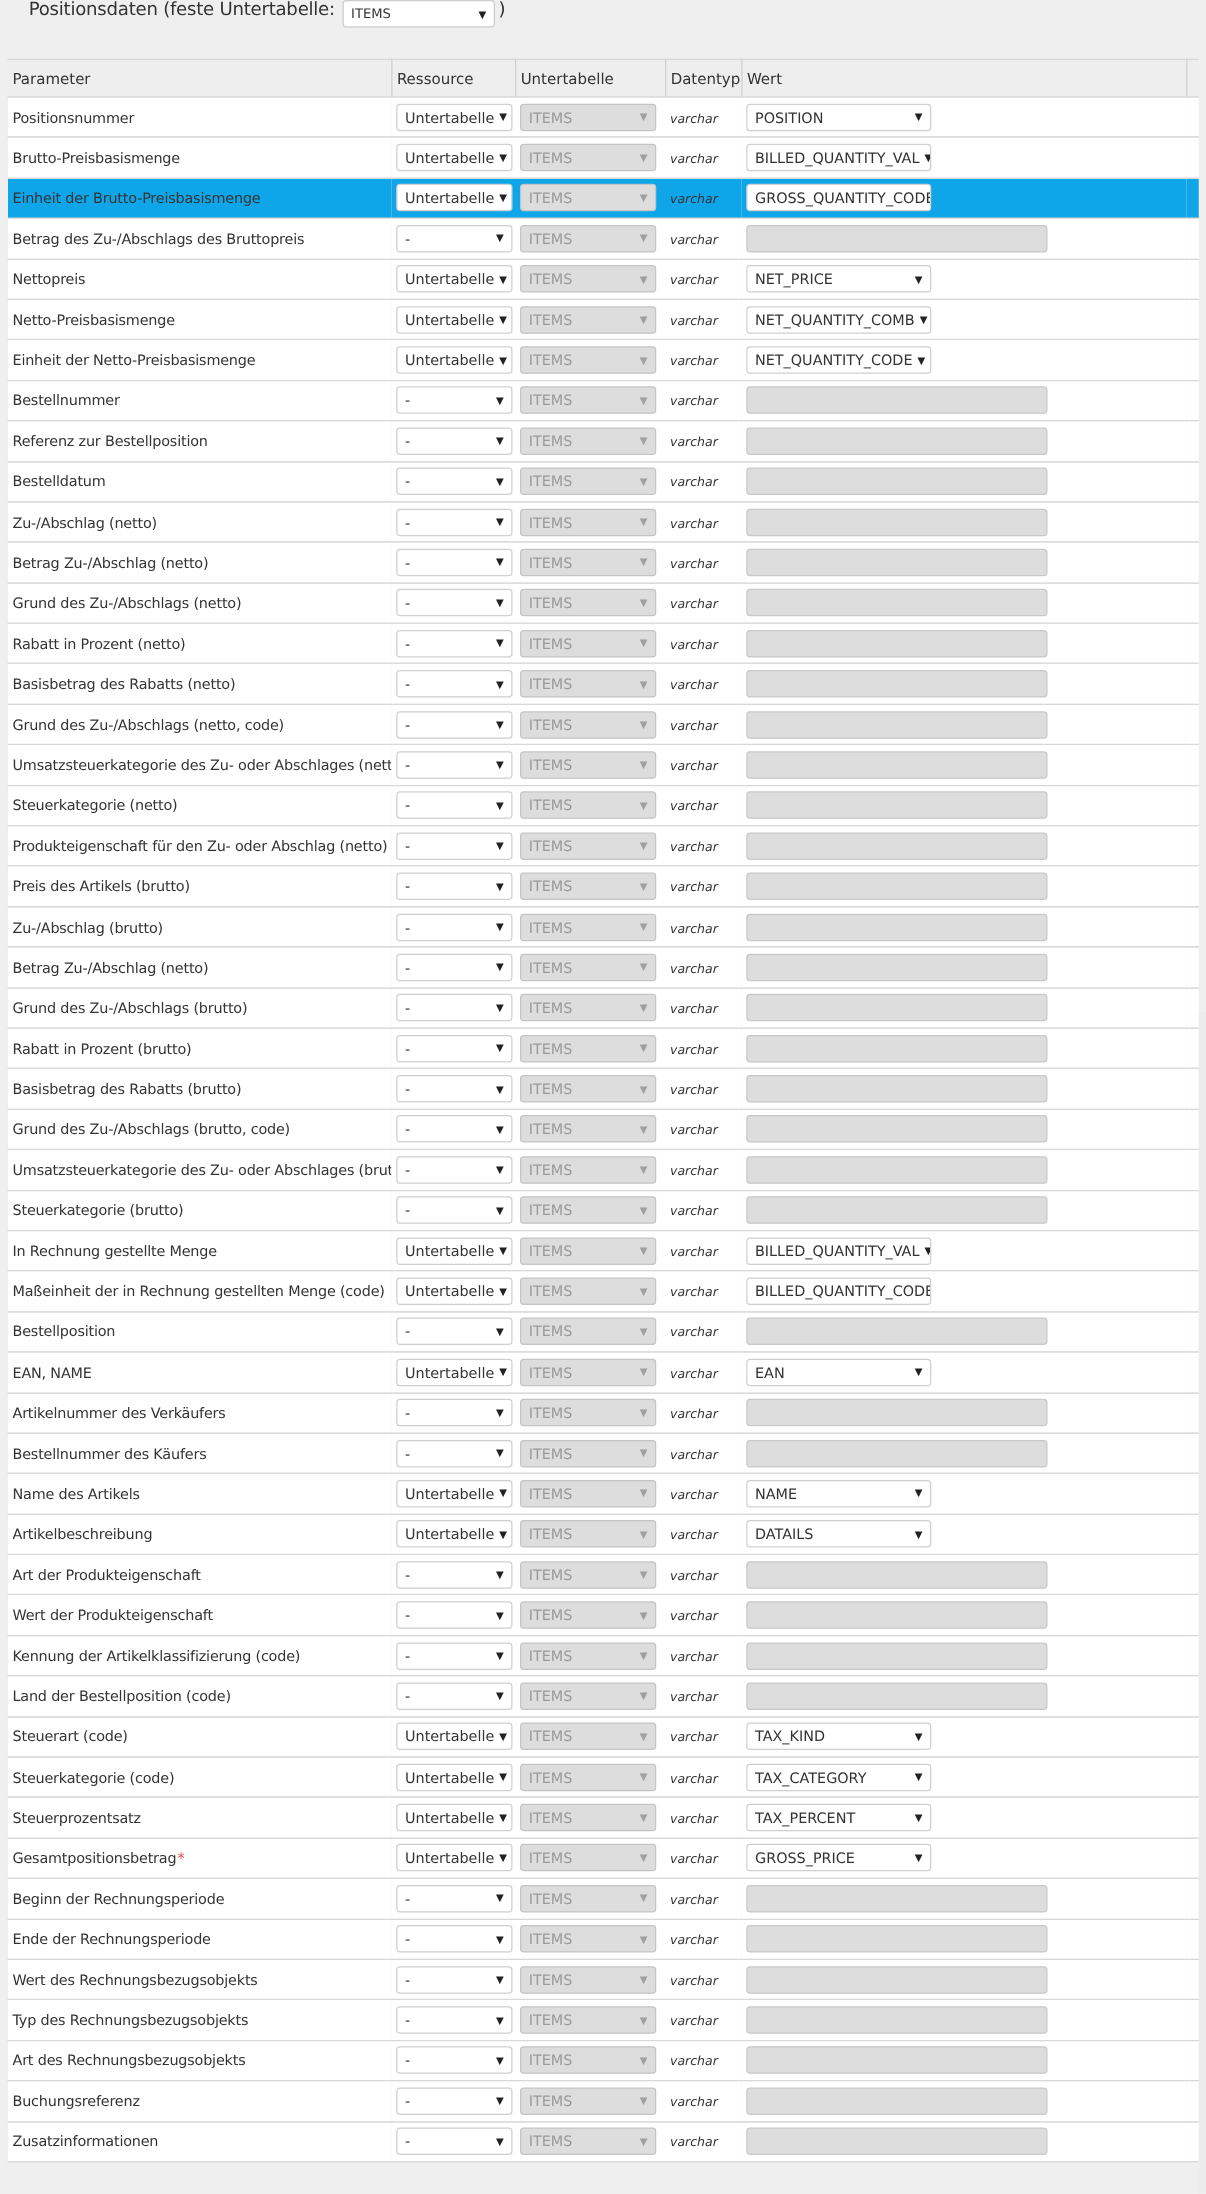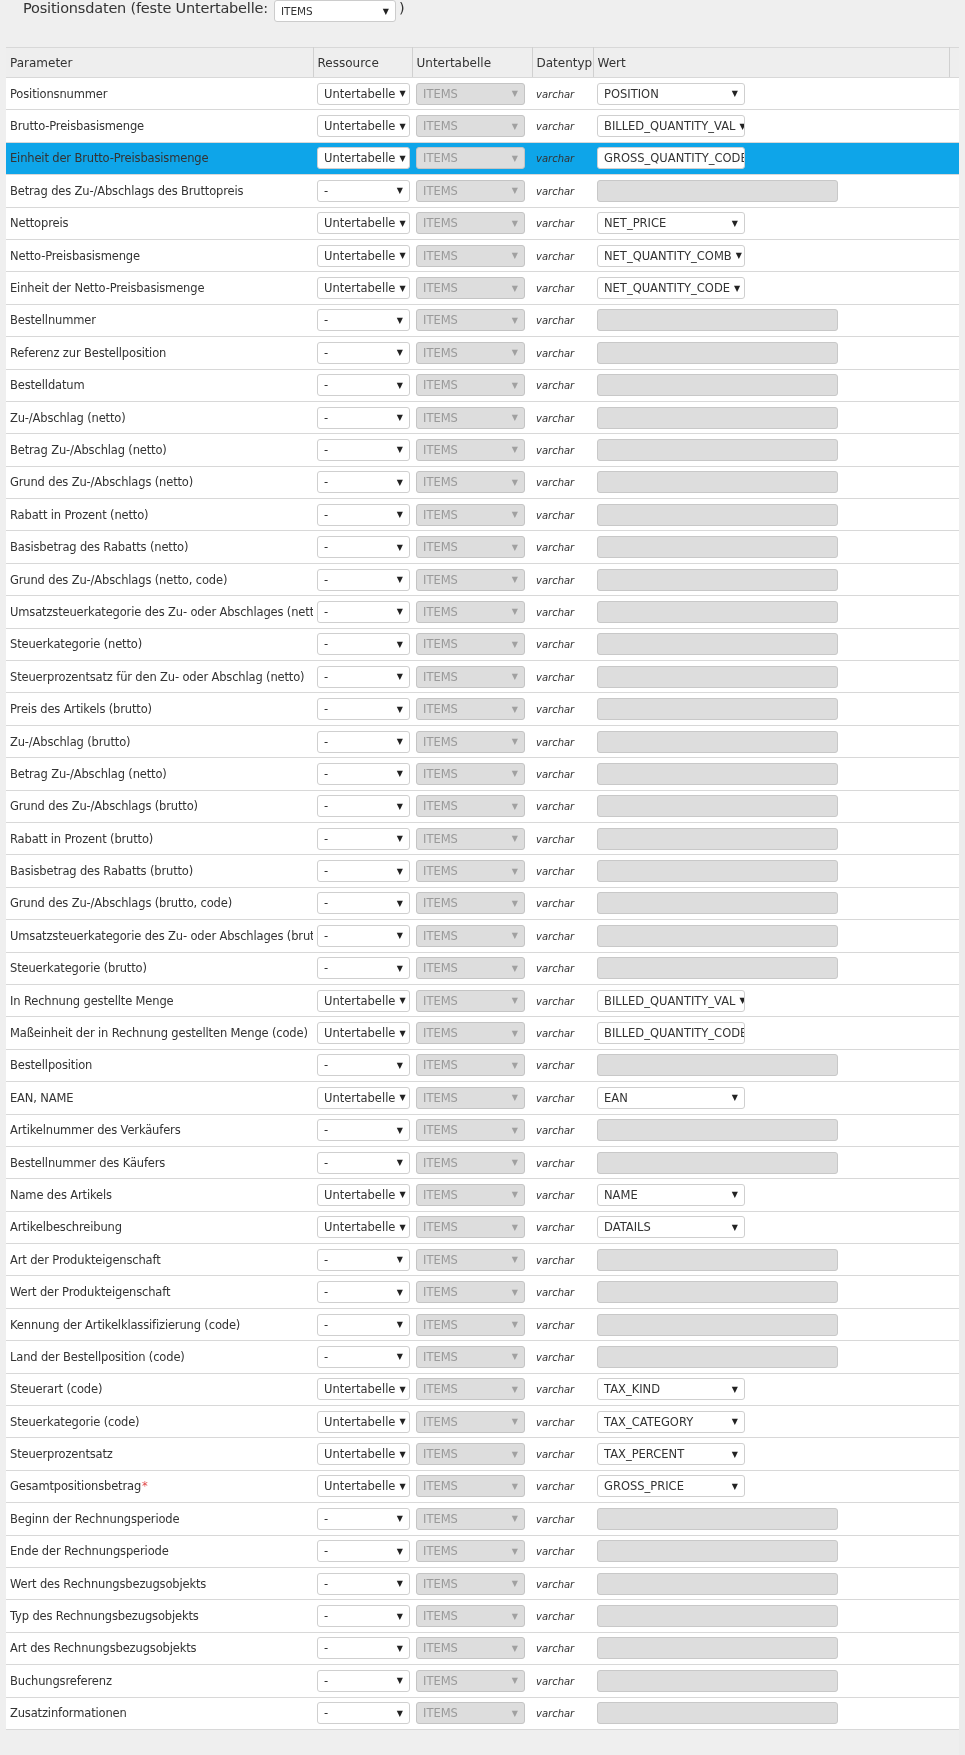--- a/index.html
+++ b/index.html
@@ -467,21 +467,21 @@
               <span class="arrow">▼</span>
             </div>
           </td>
           <td><span class="dtype">varchar</span></td>
           <td>
             <div class="emptybox"></div>
           </td>
           <td></td>
         </tr>
         <tr>
-          <td class="param"><span>Steuerprozentsatz für den Zu- oder Abschlag (netto)</span></td>
+          <td class="param"><span>Produkteigenschaft für den Zu- oder Abschlag (netto)</span></td>
           <td>
             <div class="sel res">
               <span>-</span>
               <span class="arrow">▼</span>
             </div>
           </td>
           <td>
             <div class="sel sub">
               <span>ITEMS</span>
               <span class="arrow">▼</span>

